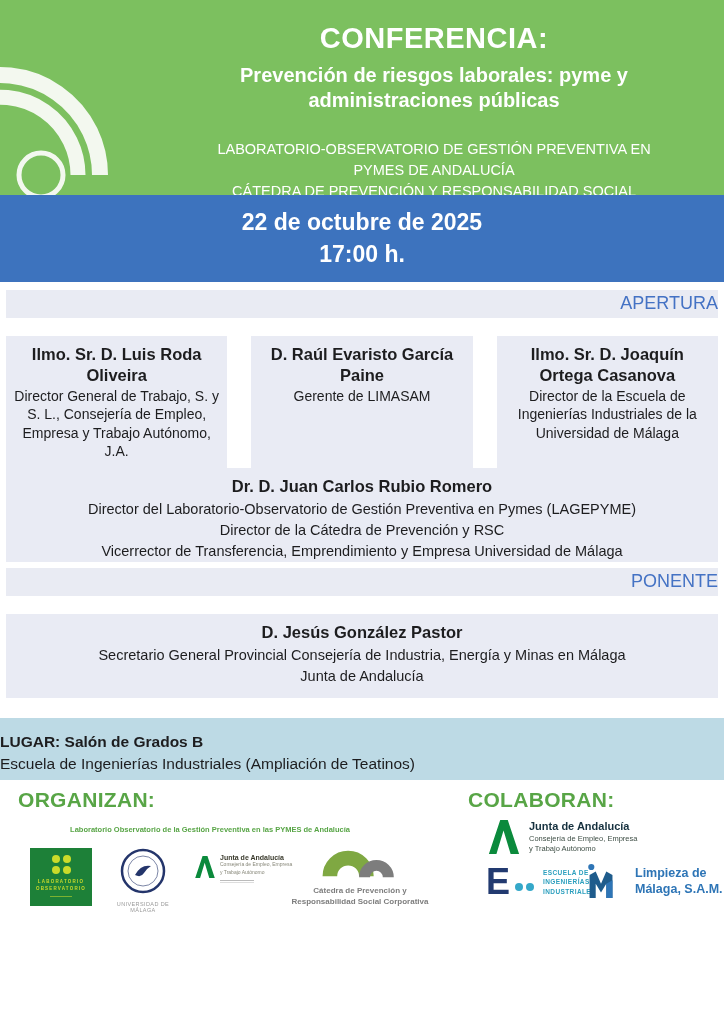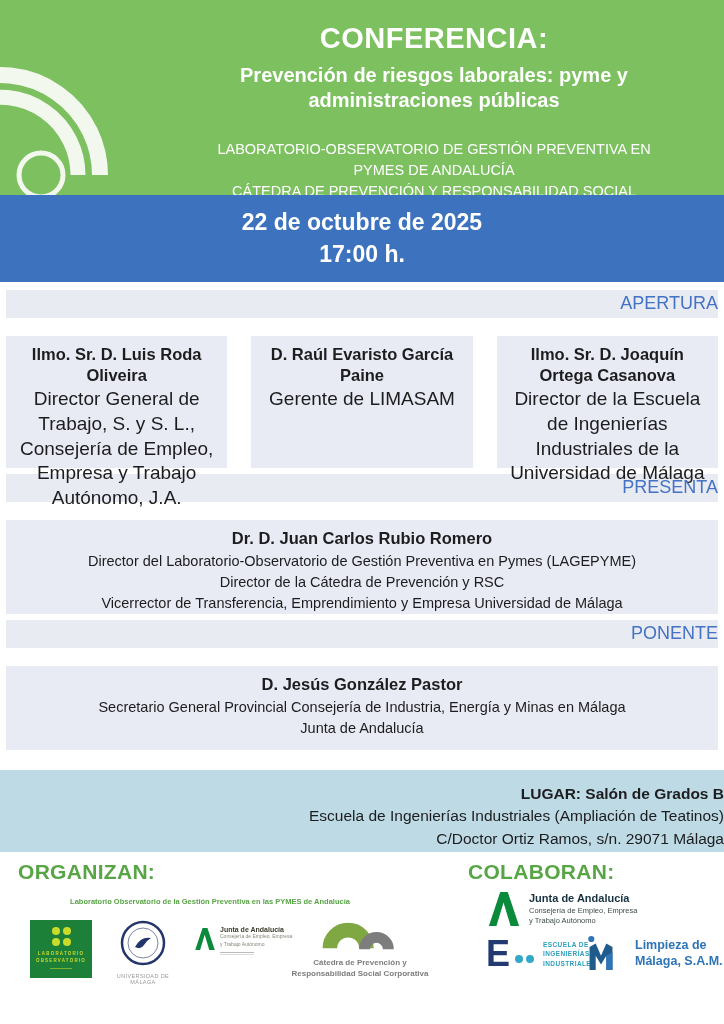--- a/index.html
+++ b/index.html
@@ -25,31 +25,31 @@
   .dateband{height:87px;background:var(--blue);color:#fff;text-align:center;font-weight:bold;font-size:23px;line-height:1.4;padding-top:11px;}
 
   
   .band{margin:8px 6px 18px;background:var(--band-bg);color:var(--band-text);font-weight:normal;font-size:18px;text-align:right;padding:3px 0 4px;}
   .band.tight{margin-top:6px;}
 
   
   .cards{display:flex;gap:24px;margin:0 6px;height:132px;}
   .card{flex:1;background:var(--cell-bg);text-align:center;padding:8px 8px 0;}
   .card .name{font-weight:bold;font-size:16.5px;line-height:1.25;margin-bottom:2px;}
-  .card .role{font-size:19px;line-height:1.3;}
+  .card .role{font-size:14px;line-height:1.3;}
 
   
   .block{margin:0 6px;background:var(--cell-bg);text-align:center;padding:9px 4px;}
   .block .name{font-weight:bold;font-size:16.5px;margin-bottom:3px;}
   .block .line{font-size:14.5px;line-height:1.45;}
   .block.presenta{height:94px;}
   .block.ponente{height:84px;}
 
   
-  .lugar{margin-top:20px;height:82px;background:var(--lugar-bg);text-align:right;padding-top:13px;font-size:15.5px;line-height:1.45;}
+  .lugar{margin-top:20px;height:62px;background:var(--lugar-bg);text-align:left;padding-top:13px;font-size:15.5px;line-height:1.45;}
   .lugar .l1{font-weight:bold;}
 
   
   .footer{position:relative;height:150px;background:#fff;}
   .foot-heading{position:absolute;top:8px;color:var(--foot-green);font-weight:bold;font-size:21px;letter-spacing:.3px;}
   #organizan-heading{left:18px;} #colaboran-heading{left:468px;}
   .lage-title{position:absolute;left:55px;top:44px;width:310px;text-align:center;font-size:7.5px;font-weight:bold;color:var(--foot-green);line-height:1.55;}
   .logos-left{position:absolute;left:30px;top:68px;display:flex;align-items:flex-start;gap:18px;}
   .lage-sq{width:62px;height:58px;background:var(--lage-green);display:flex;flex-direction:column;align-items:center;padding-top:7px;}
   .lage-dots{display:grid;grid-template-columns:8px 8px;grid-gap:3px;margin-bottom:4px;}
@@ -110,21 +110,20 @@
     <div class="card">
       <div class="name">D. Raúl Evaristo García Paine</div>
       <div class="role">Gerente de LIMASAM</div>
     </div>
     <div class="card">
       <div class="name">Ilmo. Sr. D. Joaquín Ortega Casanova</div>
       <div class="role">Director de la Escuela de Ingenierías Industriales de la Universidad de Málaga</div>
     </div>
   </div>
 
-  <div class="band tight">PRESENTA</div>
   <div class="block presenta">
     <div class="name">Dr. D. Juan Carlos Rubio Romero</div>
     <div class="line">Director del Laboratorio-Observatorio de Gestión Preventiva en Pymes (LAGEPYME)</div>
     <div class="line">Director de la Cátedra de Prevención y RSC</div>
     <div class="line">Vicerrector de Transferencia, Emprendimiento y Empresa Universidad de Málaga</div>
   </div>
 
   <div class="band tight">PONENTE</div>
   <div class="block ponente">
     <div class="name">D. Jesús González Pastor</div>

